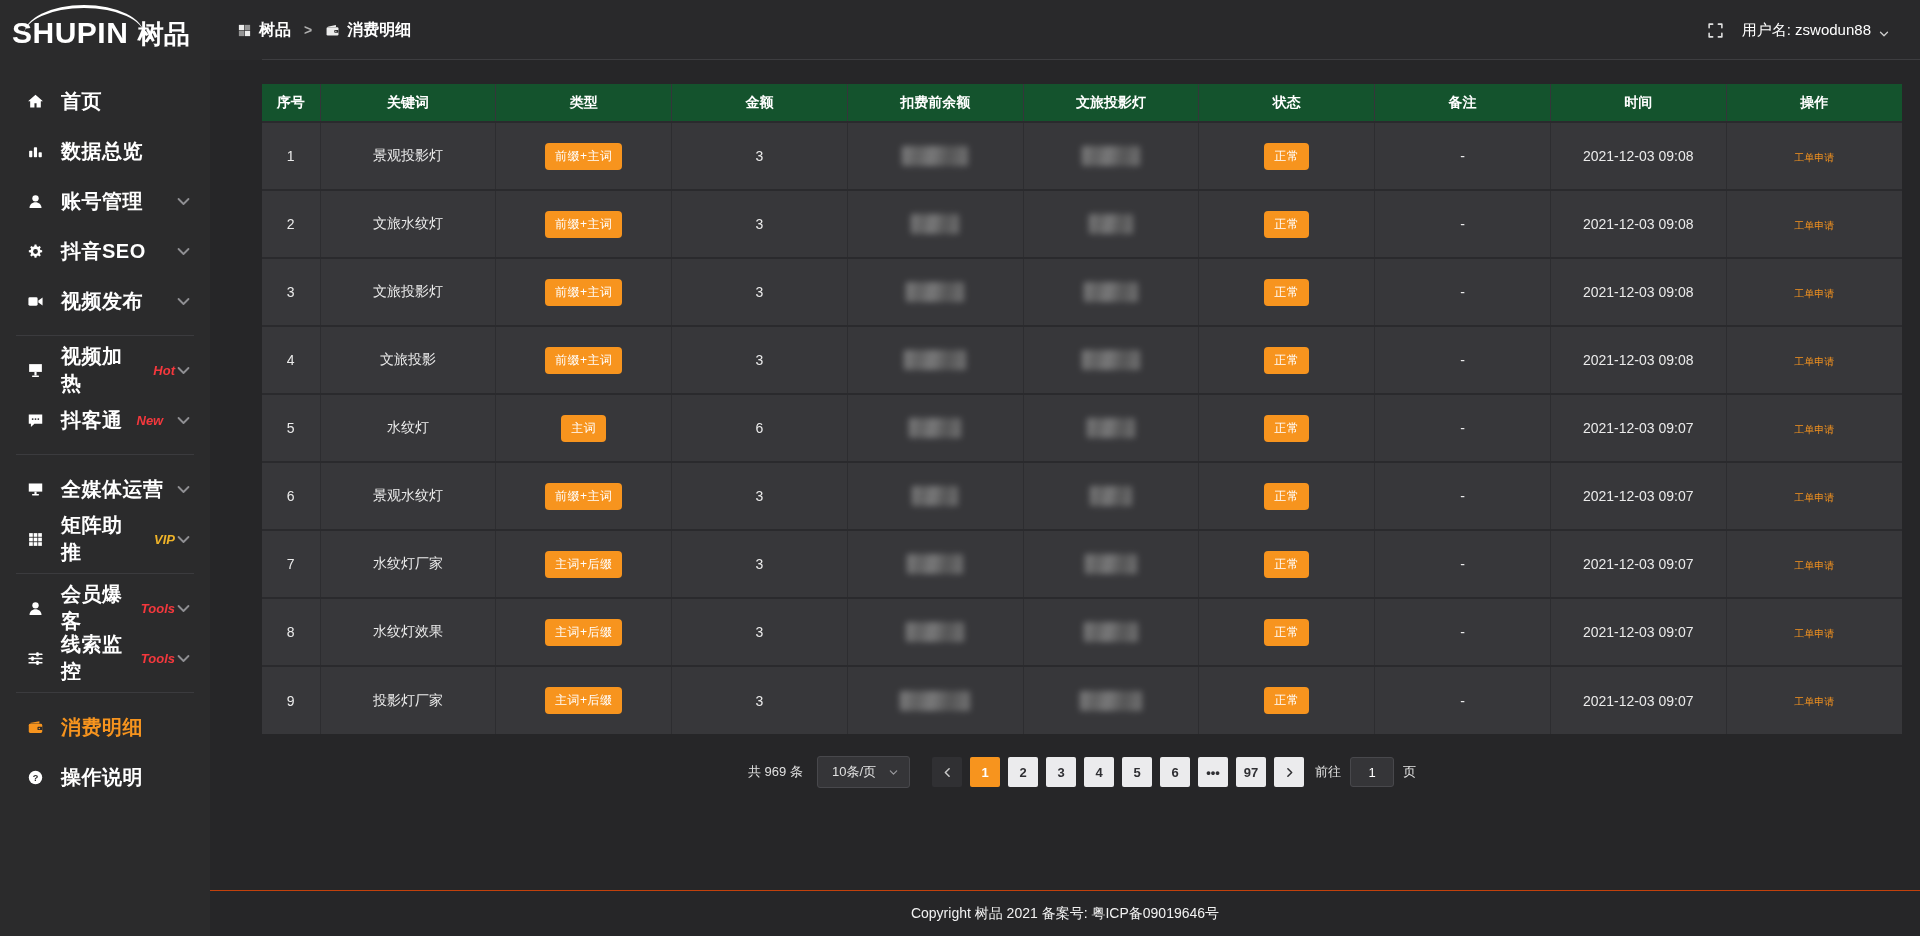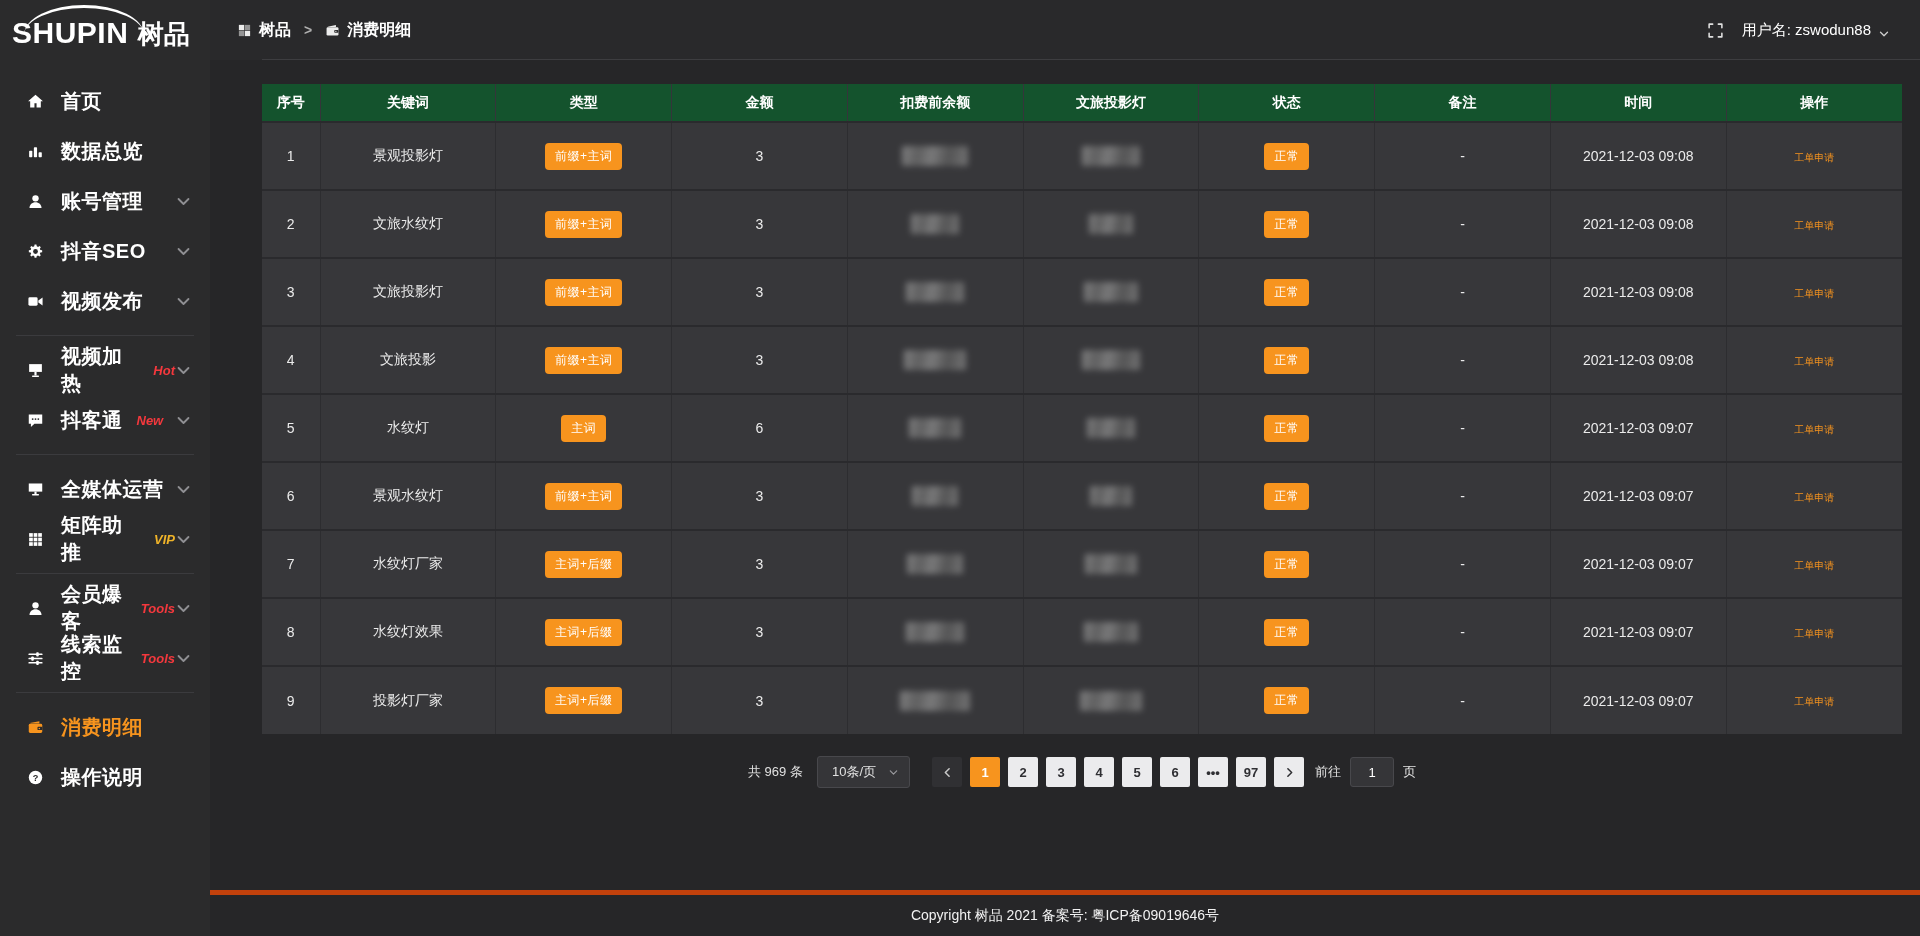--- a/index.html
+++ b/index.html
@@ -74,21 +74,21 @@
     justify-content: center; border-radius: 2px; margin: 0 4px; background: #ebebed; color: #2f2f33;
     font-weight: bold; font-size: 13px; cursor: pointer; border: none; }
   .pg-btn .ico { width: 13px; height: 13px; }
   .pg-btn.prev { background: #303033; color: #c8c8c8; }
   .pg-btn.active { background: #f7941e; color: #fff; }
   .pg-goto { margin-left: 7px; display: flex; align-items: center; gap: 9px; }
   .pg-input { width: 44px; height: 30px; background: #353538; border: 1px solid #48484c; border-radius: 3px;
     color: #fff; text-align: center; font-size: 13px; font-family: inherit; }
 
   
-  .footer { height: 46px; flex-shrink: 0; border-top: 5px solid #c2410c; display: flex;
+  .footer { height: 46px; flex-shrink: 0; border-top: 1px solid #c2410c; display: flex;
     align-items: center; justify-content: center; font-size: 14px; color: #f2f2f2; }
 </style>
 </head>
 <body>
 
 <div class="app">
 
   <aside class="sidebar">
     <div class="logo">
       <span class="logo-arc"></span>

